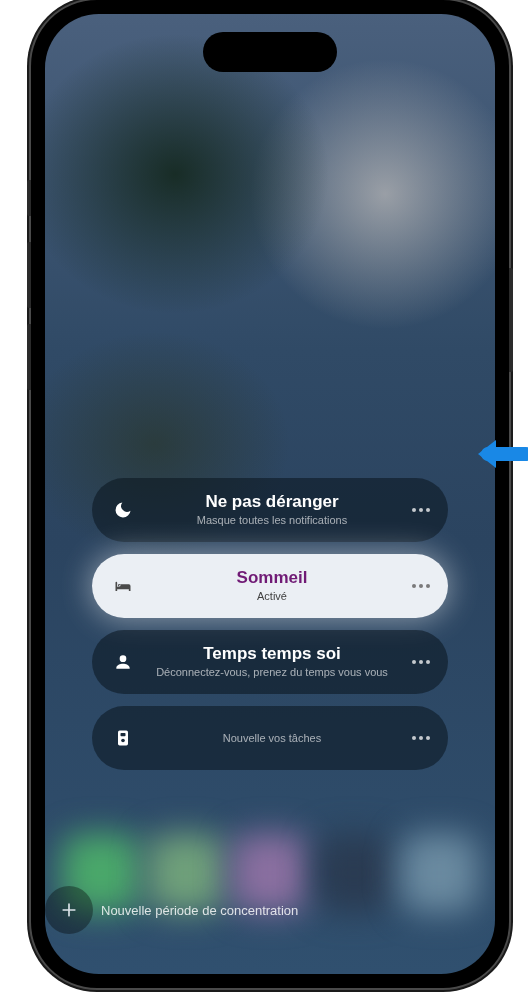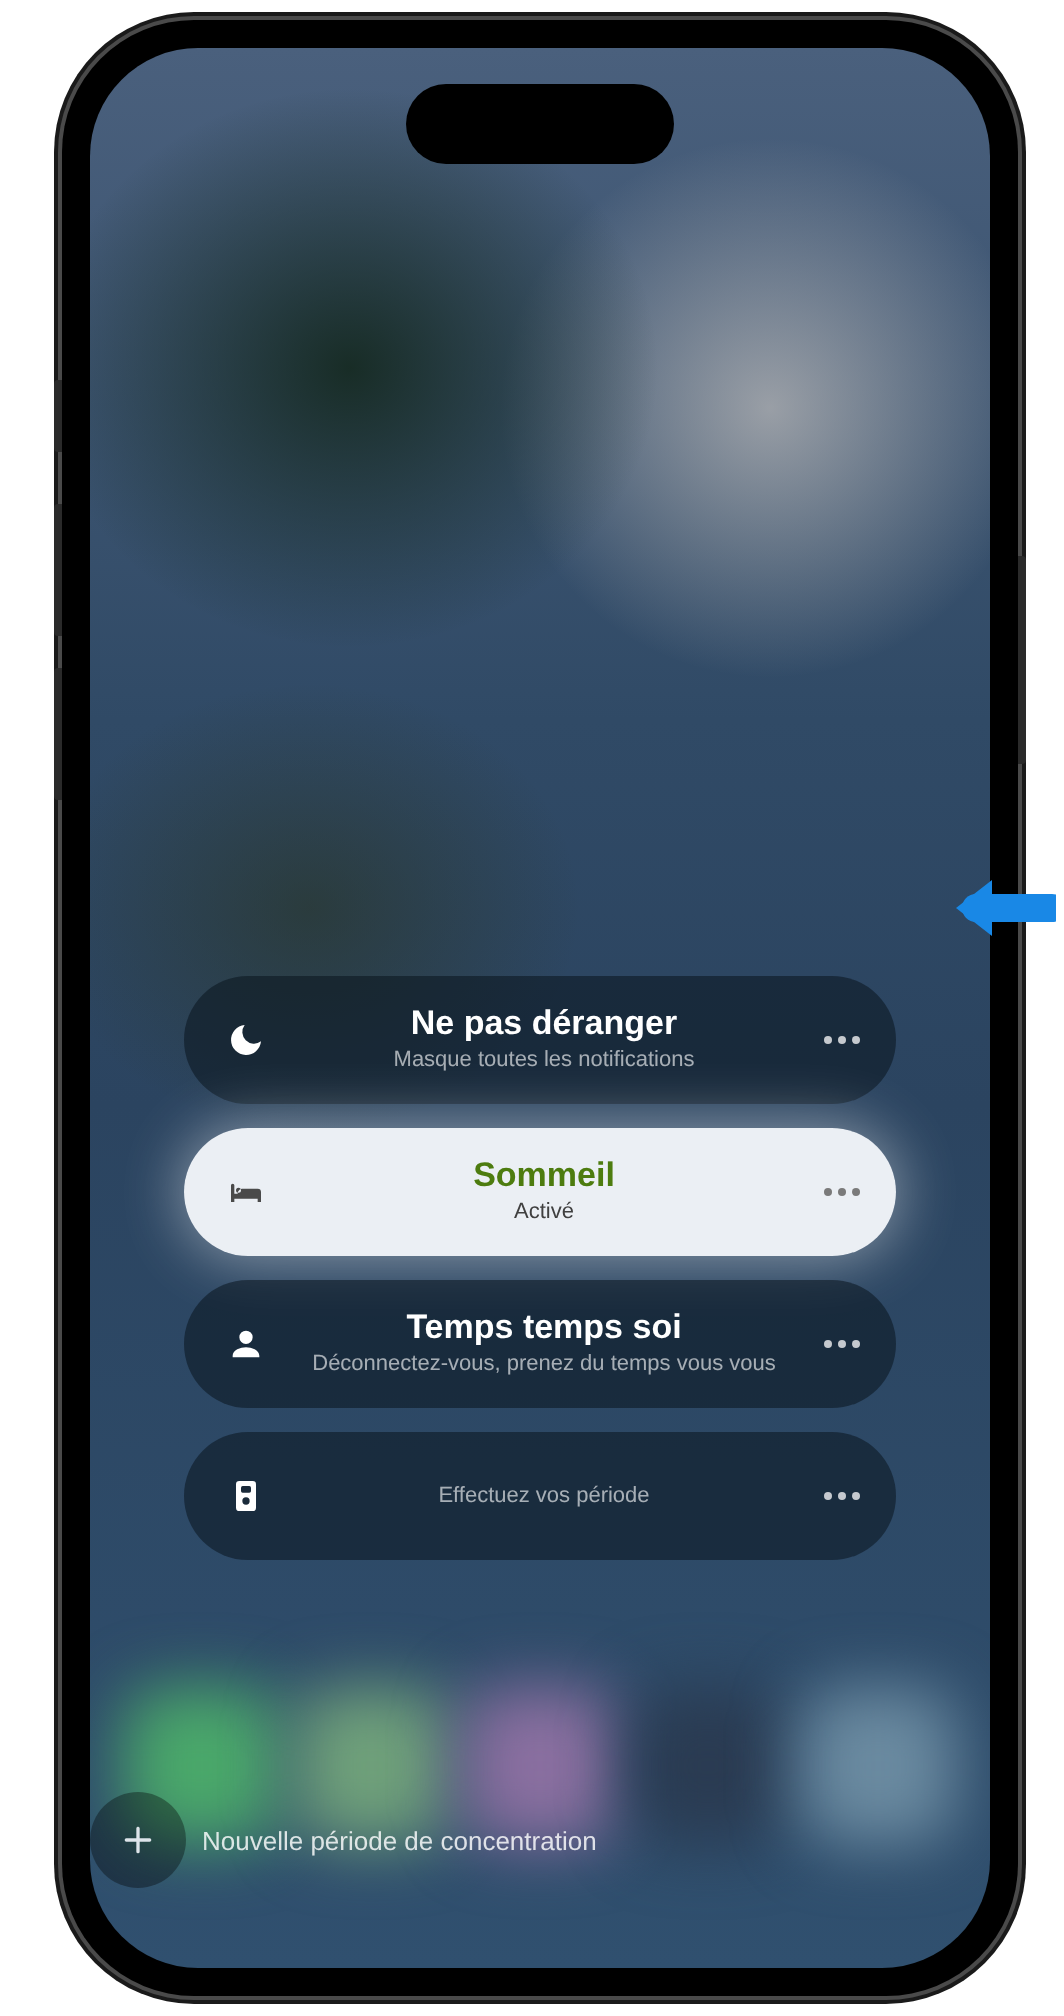--- a/index.html
+++ b/index.html
@@ -9,21 +9,20 @@
       display: flex;
       align-items: flex-start;
       justify-content: center;
       width: 532px;
       height: 1008px;
       position: relative;
     }
     .phone {
       width: 478px;
       height: 988px;
-      margin-top: 10px;
       margin-left: 8px;
       border-radius: 66px;
       background: #000;
       padding: 14px;
       position: relative;
       box-shadow: 0 0 0 2px #4a4a4a, 0 0 0 4px #1a1a1a;
     }
     .btn-vol {
       position: absolute;
       left: -4px;
@@ -149,21 +148,21 @@
       font-weight: 600;
       color: #fff;
       line-height: 1.2;
     }
     .focus-sub {
       font-size: 11px;
       color: rgba(255,255,255,0.62);
       line-height: 1.25;
       margin-top: 2px;
     }
-    .focus-item.active .focus-title { color: #4d7c0f; }
+    .focus-item.active .focus-title { color: #701a75; }
     .focus-item.active .focus-sub { color: #404040; }
     .focus-more {
       position: absolute;
       right: 18px;
       top: 50%;
       transform: translateY(-50%);
       display: flex;
       gap: 3px;
     }
     .focus-more span {
@@ -280,21 +279,21 @@
 
         <div class="focus-item dark">
           <div class="focus-icon">
             <svg viewBox="0 0 24 24" fill="#fff">
                 <rect x="6" y="3" width="12" height="18" rx="2"></rect>
                 <rect x="9" y="6" width="6" height="4" rx="1" fill="#1a2a3a"></rect>
                 <circle cx="12" cy="15" r="2.2" fill="#1a2a3a"></circle>
               </svg>
           </div>
           <div class="focus-text">
-            <div class="focus-sub">Effectuez vos période</div>
+            <div class="focus-sub">Nouvelle vos tâches</div>
           </div>
           <div class="focus-more">
               <span></span>
               <span></span>
               <span></span>
             </div>
         </div>
 
       </div>
 

